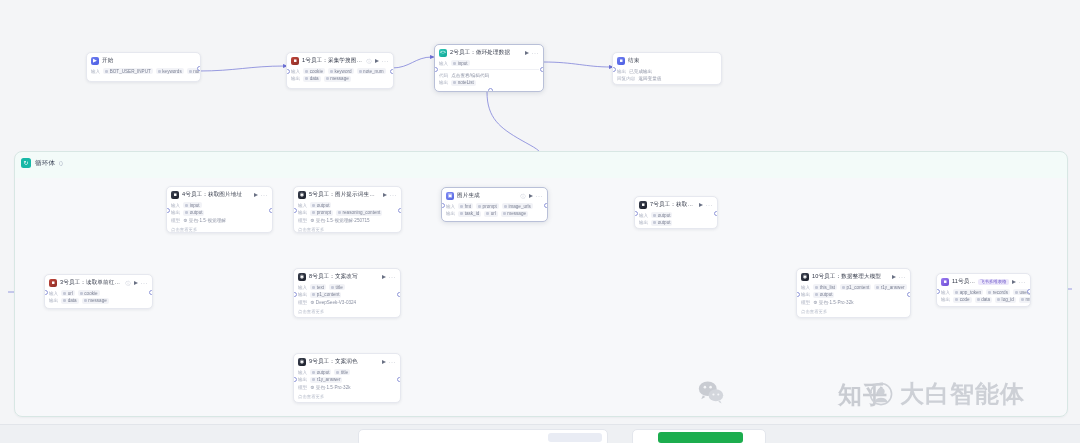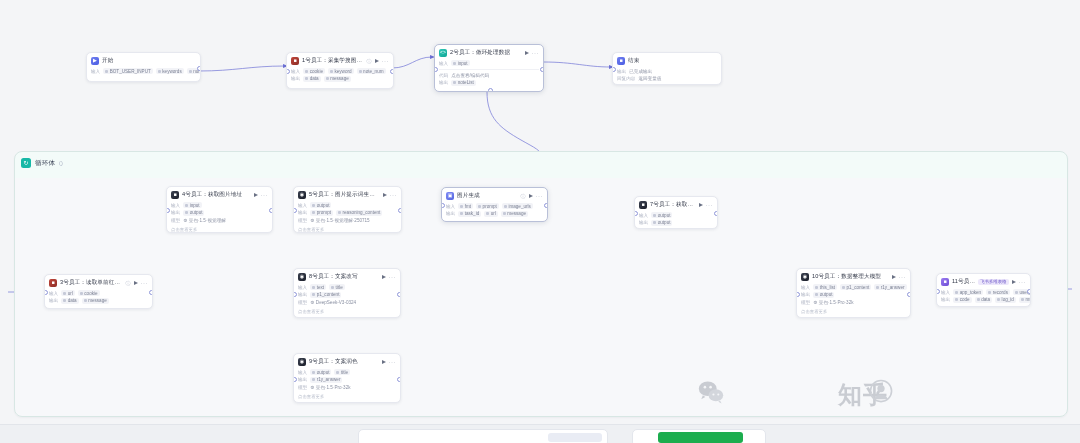--- a/index.html
+++ b/index.html
@@ -667,20 +667,21 @@
     <div class="wm" style="left:838px;top:379px;">
       <span>知乎</span>
     </div>
 
     <div class="wm b" style="left:868px;top:378px;">
       <svg class="wm-ico" viewBox="0 0 32 32">
         <circle cx="16" cy="16" r="13" fill="none" stroke="#cdd0d6" stroke-width="2"></circle>
         <circle cx="16" cy="13" r="4.5" fill="#cdd0d6"></circle>
         <path d="M7.5 26 a9 8 0 0 1 17 0 z" fill="#cdd0d6"></path>
       </svg>
+      <span>大白智能体</span>
     </div>
 
   </div>
 
   <div class="bottombar">
     <div class="bb-panel">
       <div class="bb-inner"></div>
     </div>
     <div class="bb-panel2">
       <div class="bb-green"></div>

